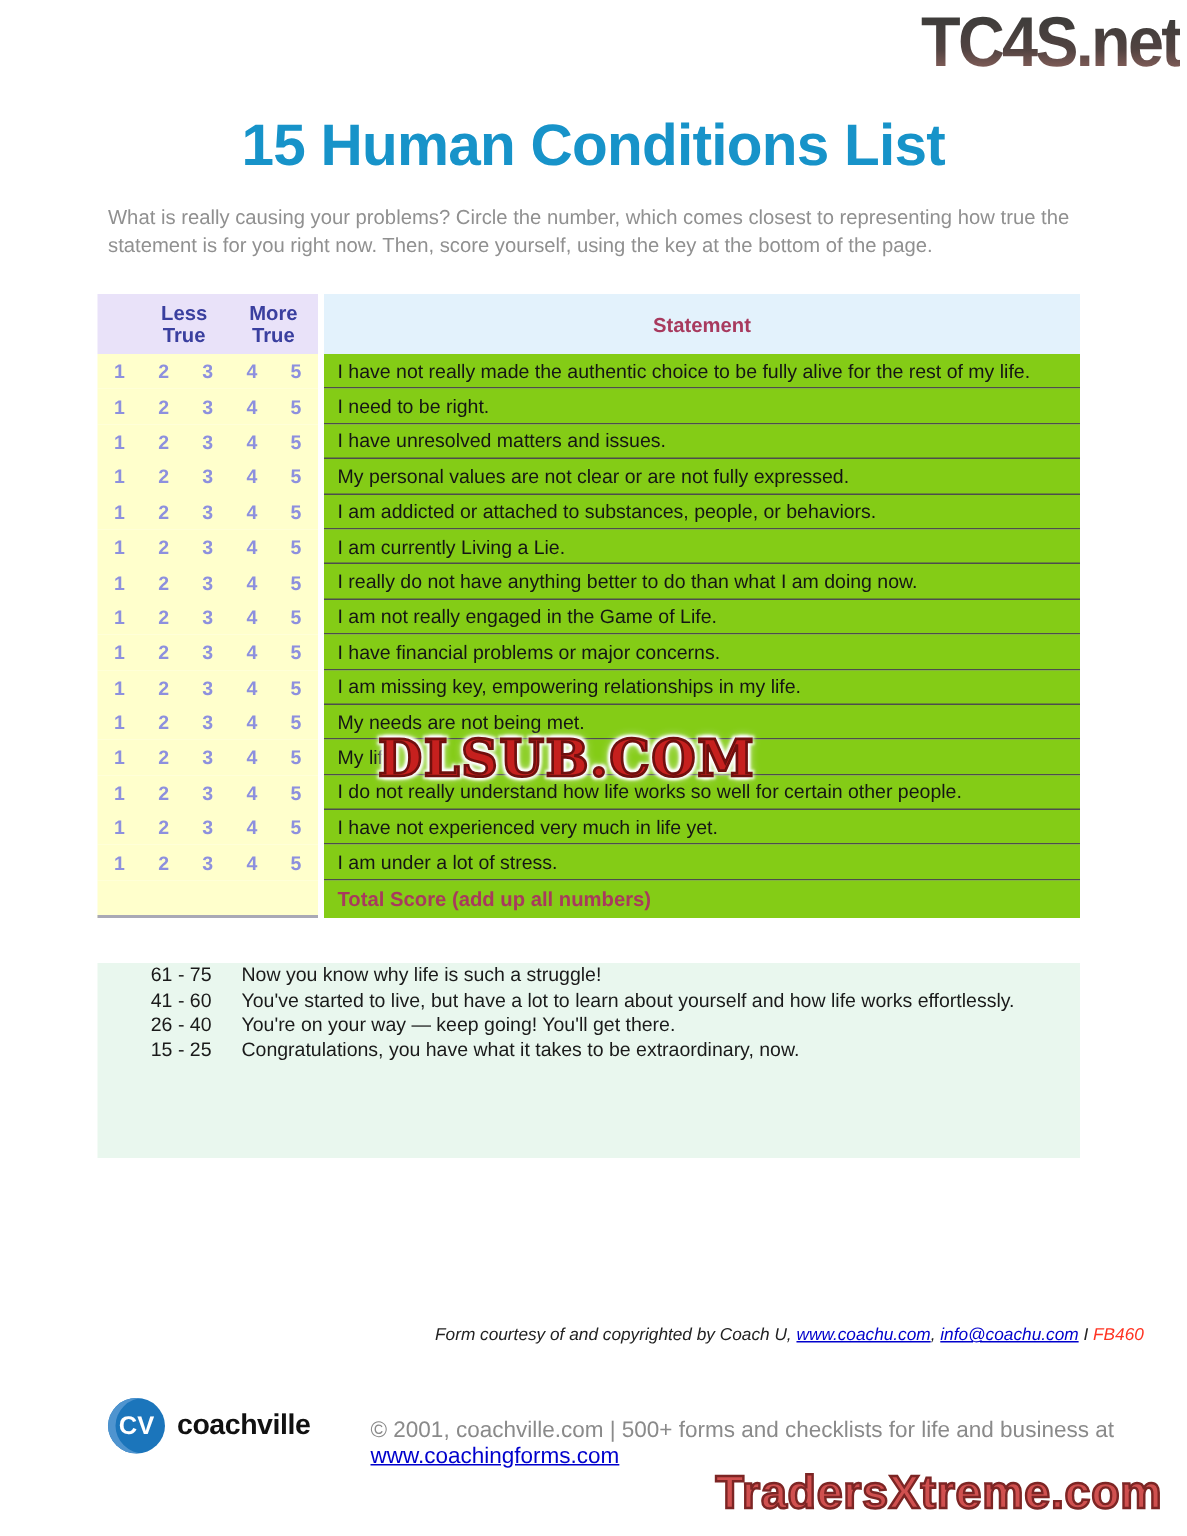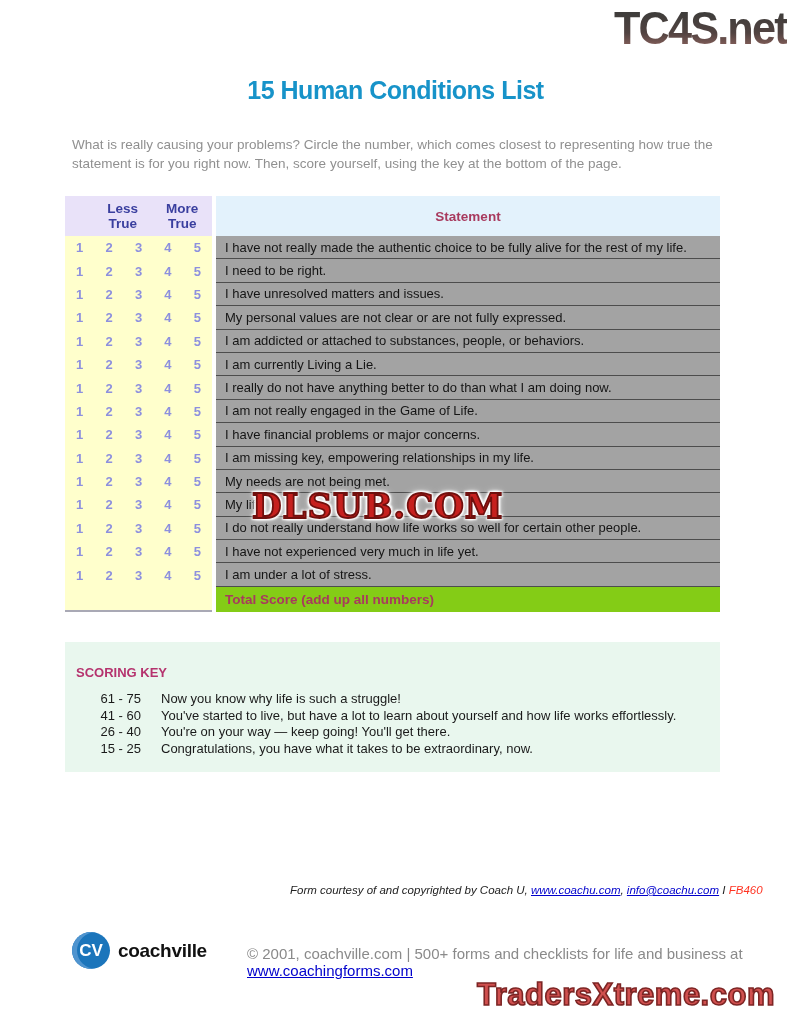--- a/index.html
+++ b/index.html
@@ -12,21 +12,21 @@
   .tc4s {
     position:absolute; top:0px; right:4px;
     font-size:47px; font-weight:bold; letter-spacing:-2px;
     background:linear-gradient(180deg,#3f3d3b 25%, #514341 60%, #9a6a64 95%);
     -webkit-background-clip:text; background-clip:text; color:transparent;
     transform:scaleX(0.92); transform-origin:100% 0;
   }
 
   .title {
     position:absolute; top:76px; left:0; width:100%; text-align:center;
-    font-size:25px; font-weight:bold; color:#1793c9; letter-spacing:-0.5px;
+    font-size:39px; font-weight:bold; color:#1793c9; letter-spacing:-0.5px;
   }
 
   .intro {
     position:absolute; top:135px; left:72px; width:652px;
     font-size:13.5px; color:#909090; line-height:19px;
   }
 
   
   .hc-table { position:absolute; top:196px; left:65px; width:655px; }
   .thead { display:flex; height:40px; }
@@ -38,21 +38,21 @@
   .thead-right {
     flex:1; margin-left:4px; background:#e3f2fc; display:flex; align-items:center;
     justify-content:center; color:#a83a5e; font-weight:bold; font-size:13.5px;
   }
   .trow { display:flex; height:23.4px; }
   .nums { width:147px; background:#ffffcc; display:flex; align-items:center; }
   .nums span { flex:1; text-align:center; color:#8d90de; font-weight:bold; font-size:13px; cursor:pointer; }
   .stmt {
     flex:1; margin-left:4px; border-bottom:1px solid #4d4d4d;
     display:flex; align-items:center; padding-left:9px;
-    font-size:13px; color:#151515; background:#a3a3a3;
+    font-size:13px; color:#151515; background:#84cc16;
   }
   .trow-total { display:flex; height:25px; }
   .total-left { width:147px; background:#ffffcc; border-bottom:2px solid #a9a9b5; }
   .total-right {
     flex:1; margin-left:4px; background:#84cc16; display:flex; align-items:center;
     padding-left:9px; color:#a83a5e; font-weight:bold; font-size:13.5px;
   }
 
   
   .scoring { position:absolute; top:642px; left:65px; width:655px; height:130px; background:#e9f7ee; }
@@ -298,21 +298,20 @@
           </div>
         </div>
       </div>
     <div class="trow-total">
       <div class="total-left"></div>
       <div class="total-right">Total Score (add up all numbers)</div>
     </div>
   </div>
 
   <div class="scoring">
-    <div class="sk-heading">SCORING KEY</div>
     <div id="scoring-rows">
         <div class="sk-row">
           <span class="sk-range">61 - 75</span>
           <span class="sk-text">Now you know why life is such a struggle!</span>
         </div>
         <div class="sk-row">
           <span class="sk-range">41 - 60</span>
           <span class="sk-text">You've started to live, but have a lot to learn about yourself and how life works effortlessly.</span>
         </div>
         <div class="sk-row">

